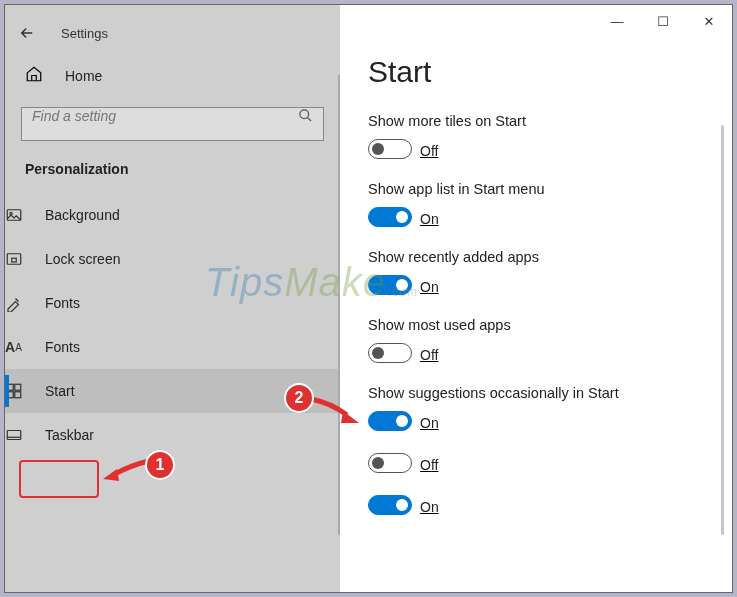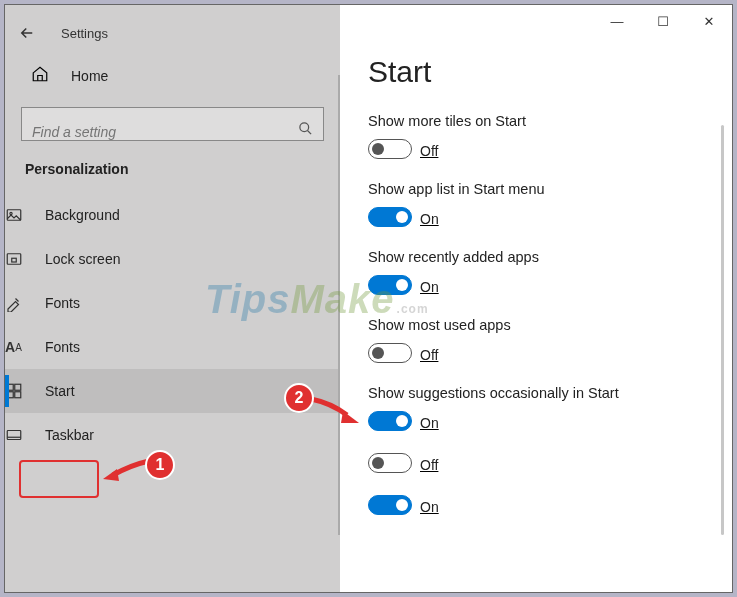--- a/index.html
+++ b/index.html
@@ -2,24 +2,24 @@
 <html><head>
 <meta charset="utf-8">
 <style>
 * { box-sizing: border-box; margin: 0; padding: 0; font-family: "Segoe UI", Arial, sans-serif; }
 body { width: 737px; height: 597px; background: #b5b5c7; padding: 4px; }
 .window { width: 100%; height: 100%; background: #fef9c3; border: 1px solid #666; display: flex; position: relative; overflow: hidden; }
 .sidebar { width: 335px; height: 100%; background: #d0cfcf; padding-top: 8px; position: relative; }
 .titlebar-row { display: flex; align-items: center; height: 40px; padding-left: 12px; }
 .back-icon { width: 20px; height: 20px; display: flex; align-items: center; justify-content: center; color: #333; margin-right: 24px; cursor: pointer; }
 .titlebar-text { font-size: 13px; color: #333; }
-.home-row { display: flex; align-items: center; padding: 12px 16px 12px 20px; cursor: pointer; margin-left: 6px; }
+.home-row { display: flex; align-items: center; padding: 12px 16px 12px 20px; cursor: pointer; }
 .home-row .icon { width: 20px; margin-right: 20px; }
 .home-row .label { font-size: 14px; color: #222; }
-.search-box { margin: 8px 16px 14px 16px; height: 34px; border: 1px solid #888; background: rgba(255,255,255,0.3); display: flex; align-items: flex-end; padding: 0 10px; }
+.search-box { margin: 8px 16px 14px 16px; height: 34px; border: 1px solid #888; background: rgba(255,255,255,0.3); display: flex; align-items: flex-start; padding: 0 10px; }
 .search-box input { flex: 1; border: none; outline: none; background: transparent; font-size: 14px; font-style: italic; color: #555; }
 .search-box .search-ico { color: #555; }
 .category { font-size: 14px; font-weight: 600; padding: 6px 16px 16px 20px; color: #222; }
 .nav-item { display: flex; align-items: center; height: 44px; cursor: pointer; position: relative; }
 .nav-item .icon { width: 20px; margin-right: 20px; display: flex; align-items: center; color: #333; }
 .nav-item .label { font-size: 14px; color: #222; }
 .nav-item.selected { background: rgba(0,0,0,0.08); }
 .nav-item.selected::before { content: ""; position: absolute; left: 0; top: 6px; bottom: 6px; width: 4px; background: #0078d4; }
 .highlight-box { position: absolute; border: 2px solid #e03030; border-radius: 4px; pointer-events: none; }
 .main { flex: 1; height: 100%; background: #fff; padding: 18px 28px 0 28px; overflow: hidden; position: relative; }
@@ -31,21 +31,21 @@
 .toggle-row { display: flex; align-items: flex-end; gap: 8px; text-decoration: underline; }
 .toggle { width: 44px; height: 20px; border-radius: 10px; position: relative; cursor: pointer; }
 .toggle.off { background: #fff; border: 1px solid #555; }
 .toggle.off .knob { position: absolute; left: 3px; top: 3px; width: 12px; height: 12px; border-radius: 50%; background: #555; }
 .toggle.on { background: #0078d4; border: 1px solid #0078d4; }
 .toggle.on .knob { position: absolute; right: 3px; top: 3px; width: 12px; height: 12px; border-radius: 50%; background: #fff; }
 .toggle-state { font-size: 14px; color: #222; }
 .vscroll { position: absolute; right: 8px; top: 120px; width: 3px; height: 410px; background: #c7c7c7; border-radius: 2px; }
 .badge { position: absolute; width: 30px; height: 30px; border-radius: 50%; background: #e03030; border: 2px solid #fff; color: #fff; font-weight: bold; display: flex; align-items: center; justify-content: center; font-size: 16px; pointer-events: none; z-index: 50; }
 .arrow { position: absolute; pointer-events: none; z-index: 49; }
-.watermark { position: absolute; left: 200px; top: 255px; font-size: 40px; font-weight: bold; font-style: italic; color: #2a7aa8; opacity: 0.35; pointer-events: none; z-index: 30; letter-spacing: 1px; margin-top: 17px; }
+.watermark { position: absolute; left: 200px; top: 255px; font-size: 40px; font-weight: normal; font-style: italic; color: #2a7aa8; opacity: 0.35; pointer-events: none; z-index: 30; letter-spacing: 1px; }
 .watermark .t { color: #2a7aa8; }
 .watermark .m { color: #739a3c; }
 .watermark .com { font-size: 12px; font-style: normal; color: #888; margin-left: 2px; }
 .sidebar-divider { position: absolute; right: 0; top: 70px; width: 2px; height: 460px; background: #aaa; }
 </style>
 </head>
 <body>
 
 <div class="window">
 

